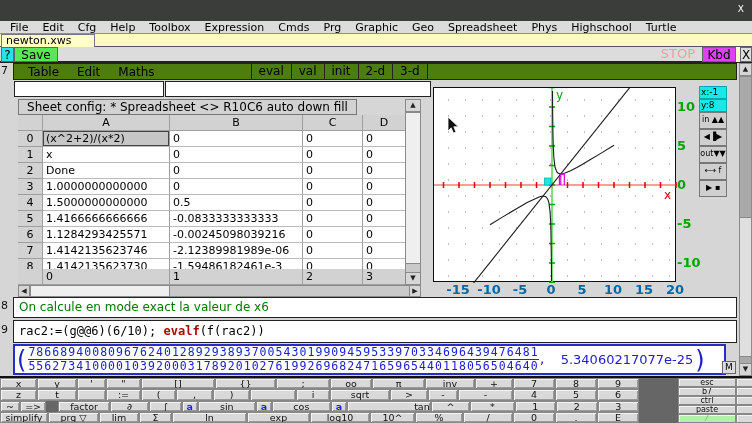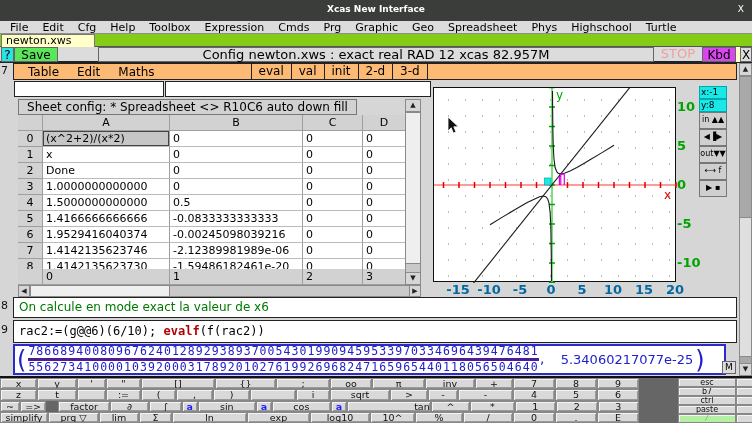--- a/index.html
+++ b/index.html
@@ -8,37 +8,37 @@
   .abs{position:absolute;box-sizing:border-box;}
   
   #titlebar{left:0;top:0;width:752px;height:21px;background:#3a3d3a;color:#fff;}
   #titlebar .t{position:absolute;left:0;right:0;top:4px;text-align:center;font-size:9px;font-weight:bold;}
   #titlebar .x{position:absolute;right:8px;top:4px;font-size:9px;}
   
   #menubar{left:0;top:21px;width:752px;height:13px;background:#dcdcdc;border-bottom:1px solid #8f8f8f;
            display:flex;align-items:center;padding-left:10px;gap:14px;font-size:11px;}
   #menubar span{white-space:nowrap;}
   
-  #tabrow{left:0;top:34px;width:752px;height:13px;background:#84cc16;border-bottom:1px solid #555;}
+  #tabrow{left:0;top:34px;width:752px;height:13px;background:#fef9c3;border-bottom:1px solid #555;}
   #tab-newton{left:1px;top:0;height:13px;width:94px;background:#ffffc8;border:1px solid #777;border-bottom:none;
       font-size:11px;padding:0 4px;line-height:12px;}
   
   #configrow{left:0;top:47px;width:752px;height:16px;background:#dcdcdc;border-bottom:2px solid #222;}
   .cfgbtn{position:absolute;top:0px;height:15px;border:1px solid #666;font-size:12px;text-align:center;line-height:14px;box-sizing:border-box;}
   #btn-help{left:1px;width:13px;background:#27e3e3;}
   #btn-save{left:14px;width:44px;background:#5ae65a;}
   #btn-config{left:98px;width:556px;background:#dcdcdc;font-size:13px;}
   #lbl-stop{left:656px;width:44px;color:#ef9f9f;font-size:13px;border:none;}
   #btn-kbd{left:702px;width:34px;background:#d946ef;}
   #cfg-sliver{left:736px;width:4px;height:15px;background:#ffffc8;border:none;}
   #btn-xclose{left:740px;width:12px;background:#dcdcdc;}
   
   .entry-num{left:1px;width:12px;font-size:11px;color:#111;}
   
-  #e7-toolbar{left:13px;top:63px;width:724px;height:17px;background:#fdba74;border:1px solid #222;display:flex;align-items:center;font-size:12px;}
+  #e7-toolbar{left:13px;top:63px;width:724px;height:17px;background:#4d7c0f;border:1px solid #222;display:flex;align-items:center;font-size:12px;}
   #sheet-menus{display:flex;gap:18px;padding-left:14px;}
   #sheet-buttons{display:flex;margin-left:96px;}
   #sheet-buttons div{border:1px solid #222;border-left:none;padding:0 7px;height:15px;line-height:14px;}
   #sheet-buttons div:first-child{border-left:1px solid #222;}
   
   .field{background:#fff;border:1px solid #222;height:16px;}
   #fld-cell{left:14px;top:81px;width:150px;}
   #fld-val{left:165px;top:81px;width:266px;}
   
   #sheet-config{left:18px;top:99px;width:339px;height:16px;background:#d2d2d2;border:1px solid #777;
@@ -86,21 +86,21 @@
   
   #e8-box{left:13px;top:297px;width:724px;height:21px;background:#fff;border:1px solid #222;
      font-size:12px;color:#007800;line-height:19px;padding:0 5px;white-space:nowrap;overflow:hidden;}
   #e9-box{left:13px;top:320px;width:724px;height:23px;background:#fff;border:1px solid #222;
      font-family:"DejaVu Sans Mono",monospace;font-size:12px;line-height:21px;padding:0 5px;white-space:nowrap;overflow:hidden;}
   #e9-box .kw{color:#b40000;font-weight:bold;}
   #out-box{left:13px;top:344px;width:713px;height:31px;background:#fff;border:2px solid #2b2bcc;
      display:flex;align-items:center;color:#2020cc;overflow:hidden;}
   .paren{font-size:24px;font-weight:normal;padding:0 2px;line-height:26px;}
   .frac{font-family:"DejaVu Sans Mono",monospace;font-size:11.5px;letter-spacing:1.05px;line-height:13px;white-space:nowrap;}
-  .frac .num{border-bottom:3px solid #4c1d95;}
+  .frac .num{border-bottom:1px solid #4c1d95;}
   #out-float{font-size:13px;margin-left:14px;white-space:nowrap;}
   #btn-M{left:722px;top:361px;width:14px;height:13px;background:#dcdcdc;border:1px solid #666;font-size:9px;text-align:center;line-height:11px;}
   #kbd-sep{left:0;top:376px;width:752px;height:2px;background:#111;}
   
   #keyboard{left:0;top:378px;width:752px;height:45px;background:#666;}
   #kbd-left{position:absolute;left:0;top:0;width:639px;height:45px;display:flex;flex-direction:column;}
   .krow{display:flex;height:11.25px;}
   .key{box-sizing:border-box;height:100%;background:#d9d9d9;border:1px solid #888;
      box-shadow:inset 1px 1px 0 #f4f4f4, inset -1px -1px 0 #9a9a9a;
      font-size:9.5px;line-height:9px;text-align:center;overflow:hidden;white-space:nowrap;color:#111;}
@@ -110,21 +110,20 @@
   .skey{box-sizing:border-box;height:9px;background:#d9d9d9;border:1px solid #888;
      box-shadow:inset 1px 1px 0 #f4f4f4;font-size:8px;line-height:7px;text-align:center;overflow:hidden;color:#111;}
   .skey.l{width:58px;} .skey.r{width:55px;}
   .skey.blue{color:#1f1fff;font-weight:bold;}
   .skey.green{background:#b4efa4;color:#7a7;}
 </style>
 </head>
 <body>
 
 <div class="abs" id="titlebar">
-  <div class="t">Xcas New Interface</div>
   <div class="x">X</div>
 </div>
 
 <div class="abs" id="menubar">
     <span>File</span>
     <span>Edit</span>
     <span>Cfg</span>
     <span>Help</span>
     <span>Toolbox</span>
     <span>Expression</span>
@@ -138,21 +137,20 @@
     <span>Turtle</span>
   </div>
 
 <div class="abs" id="tabrow">
   <div class="abs" id="tab-newton">newton.xws</div>
 </div>
 
 <div class="abs" id="configrow">
   <div class="cfgbtn" id="btn-help">?</div>
   <div class="cfgbtn" id="btn-save">Save</div>
-  <div class="cfgbtn" id="btn-config">Config newton.xws : exact real RAD 12 xcas 82.957M</div>
   <div class="cfgbtn" id="lbl-stop">STOP</div>
   <div class="cfgbtn" id="btn-kbd">Kbd</div>
   <div class="cfgbtn" id="cfg-sliver"></div>
   <div class="cfgbtn" id="btn-xclose">X</div>
 </div>
 
 <div class="abs entry-num" style="top:64px;">7</div>
 <div class="abs entry-num" style="top:299px;">8</div>
 <div class="abs entry-num" style="top:323px;">9</div>
 
@@ -219,36 +217,36 @@
     </div>
     <div class="shrow">
       <div class="shcell c-n">5</div>
       <div class="shcell c-a">1.4166666666666</div>
       <div class="shcell c-b">-0.0833333333333</div>
       <div class="shcell c-c">0</div>
       <div class="shcell c-d">0</div>
     </div>
     <div class="shrow">
       <div class="shcell c-n">6</div>
-      <div class="shcell c-a">1.9529416040374</div>
+      <div class="shcell c-a">1.1284293425571</div>
       <div class="shcell c-b">-0.00245098039216</div>
       <div class="shcell c-c">0</div>
       <div class="shcell c-d">0</div>
     </div>
     <div class="shrow">
       <div class="shcell c-n">7</div>
       <div class="shcell c-a">1.4142135623746</div>
       <div class="shcell c-b">-2.12389981989e-06</div>
       <div class="shcell c-c">0</div>
       <div class="shcell c-d">0</div>
     </div>
     <div class="shrow">
       <div class="shcell c-n">8</div>
       <div class="shcell c-a">1.4142135623730</div>
-      <div class="shcell c-b">-1.59486182461e-20</div>
+      <div class="shcell c-b">-1.59486182461e-3</div>
       <div class="shcell c-c">0</div>
       <div class="shcell c-d">0</div>
     </div>
   </div>
 <div class="abs shrow" id="sheet-footer">
     <div class="shcell c-n"></div>
     <div class="shcell c-a">0</div>
     <div class="shcell c-b">1</div>
     <div class="shcell c-c">2</div>
     <div class="shcell c-d">3</div>

